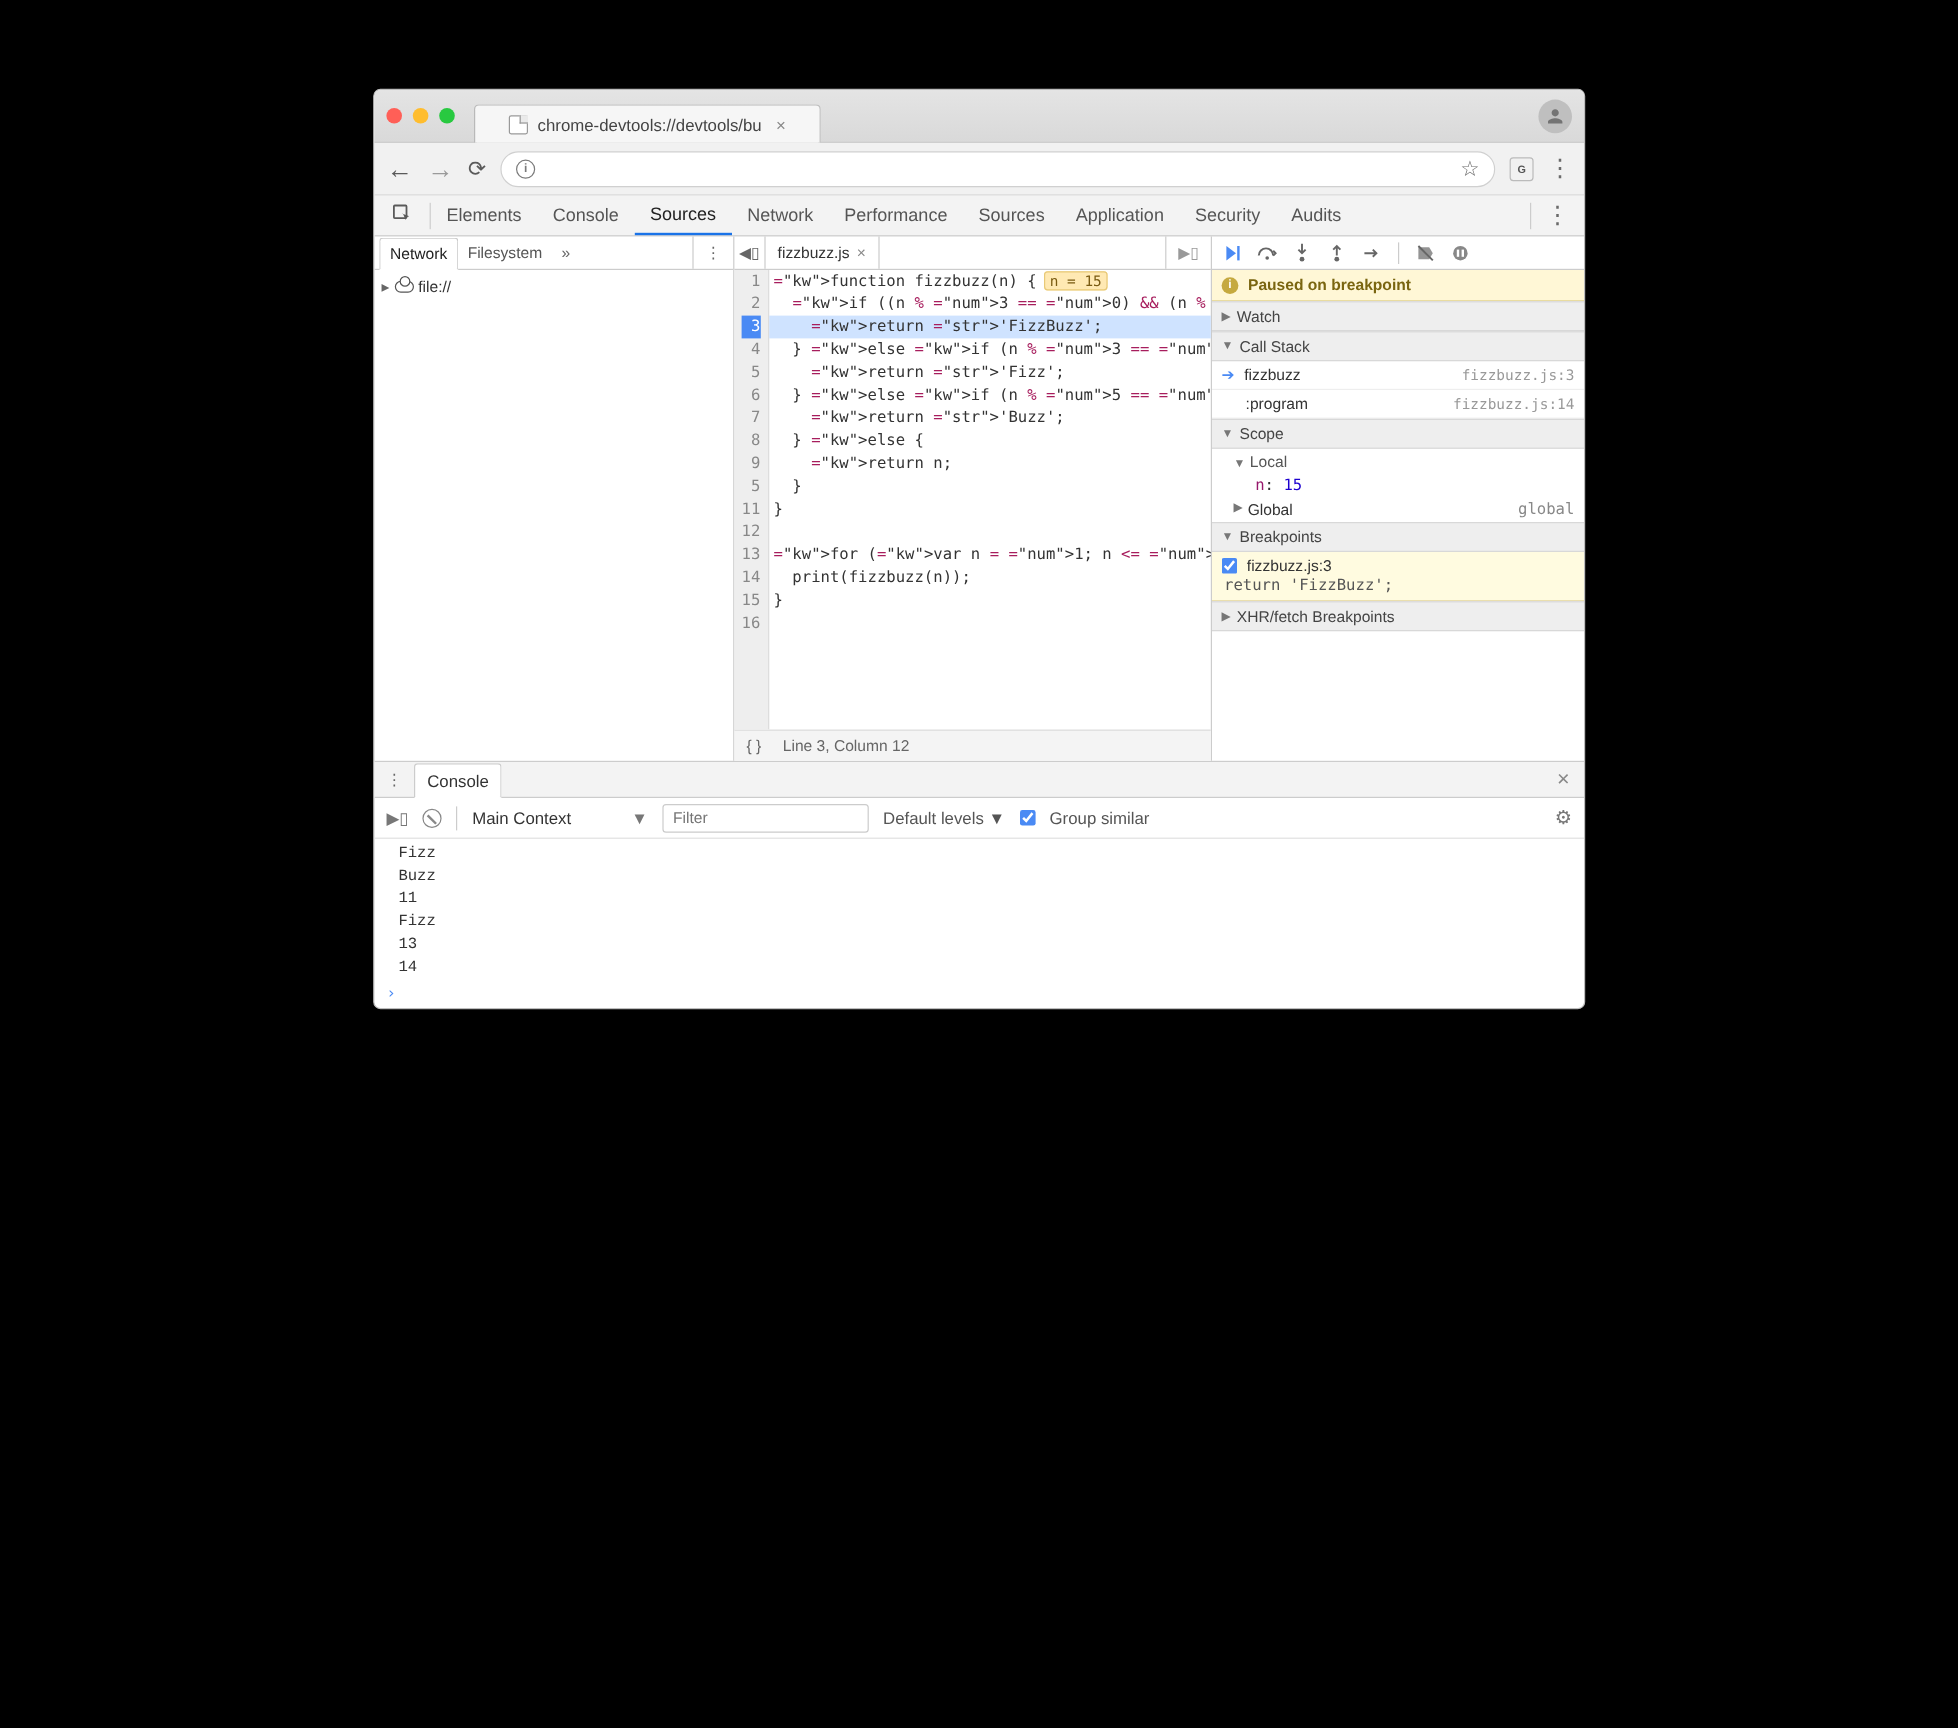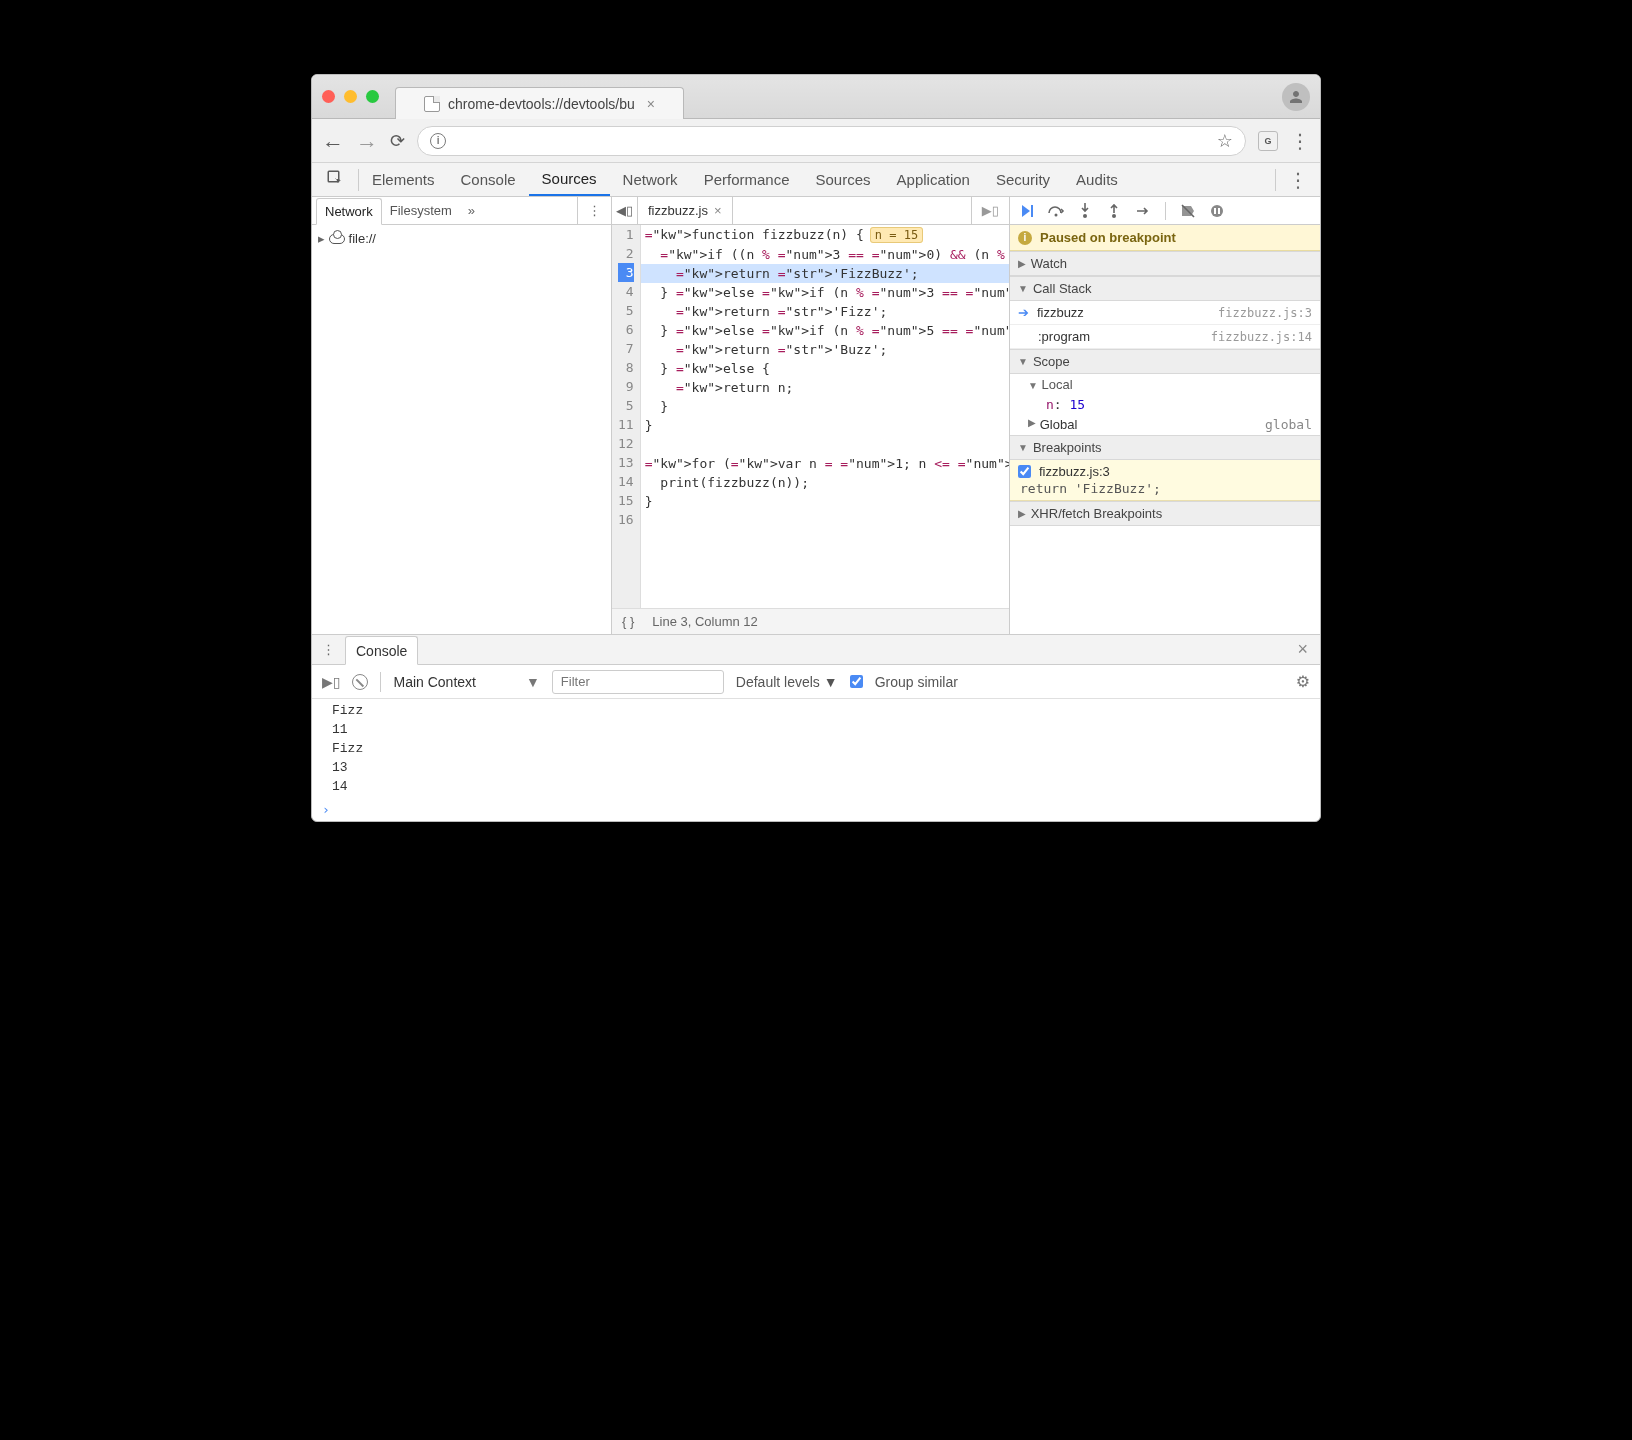--- a/index.html
+++ b/index.html
@@ -374,20 +374,21 @@
           <span style="color:#777">▼</span>
         </span>
       <input class="filter-input" placeholder="Filter" style="">
       <span><span>Default levels</span> ▼</span>
       <input type="checkbox" class="chk" checked="" style="">
       <span>Group similar</span>
       <span class="gear">⚙</span>
     </div>
     <div class="console-out" id="consoleout">
         <div>Fizz</div>
+        <div>Buzz</div>
         <div>11</div>
         <div>Fizz</div>
         <div>13</div>
         <div>14</div>
       </div>
     <div class="prompt">›</div>
   </div>
 
 </div>
 

